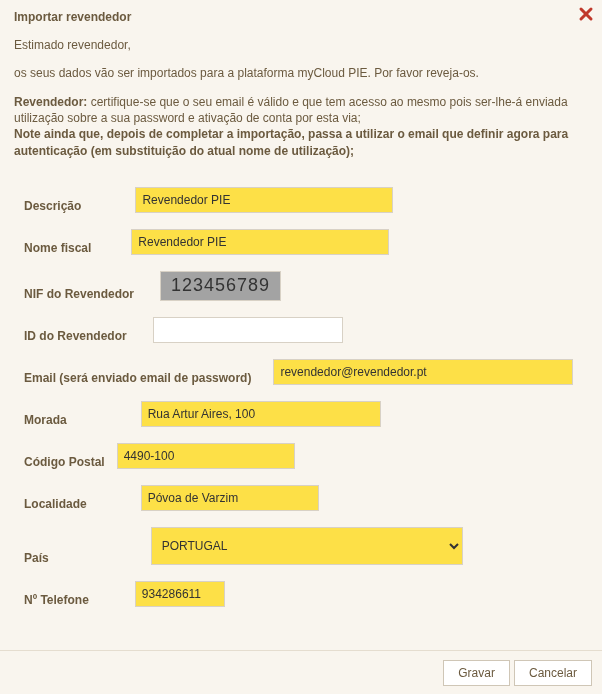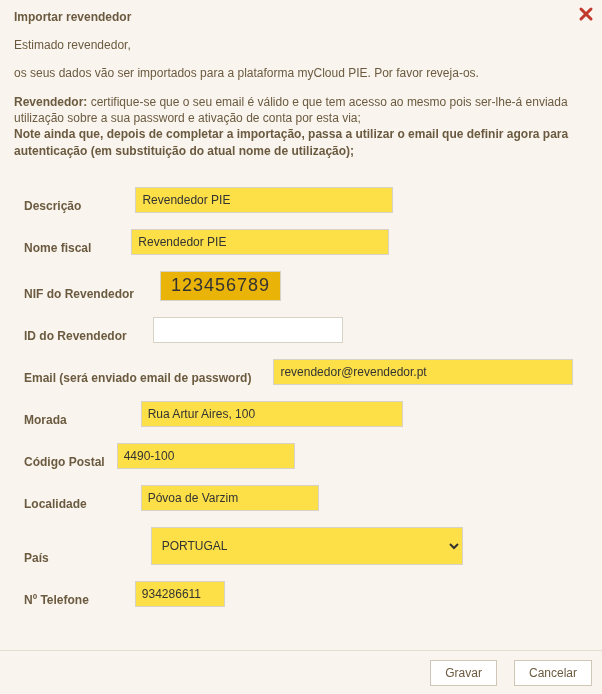--- a/index.html
+++ b/index.html
@@ -67,21 +67,21 @@
     font-family: inherit;
     font-size: 12px;
     color: #333;
   }
   .text-input.readonly {
     background: #fff;
     cursor: default;
   }
   .nif-box {
     border: 1px solid #d8d1c5;
-    background: #eab308;
+    background: #a3a3a3;
     height: 30px;
     padding: 2px 10px;
     font-size: 18px;
     letter-spacing: 1px;
     color: #333;
     display: inline-flex;
     align-items: center;
   }
   select.text-input {
     height: 38px;
@@ -90,39 +90,39 @@
     position: absolute;
     bottom: 0;
     left: 0;
     right: 0;
     height: 44px;
     border-top: 1px solid #e5ddcf;
     display: flex;
     justify-content: flex-end;
     align-items: center;
     padding: 0 10px;
-    gap: 17px;
+    gap: 4px;
     background: #f9f5ee;
   }
   .btn {
     border: 1px solid #cfc6b6;
     background: #fff;
     height: 26px;
     padding: 0 14px;
     font-family: inherit;
     font-size: 12px;
     color: #6b5a3f;
     cursor: pointer;
   }
   
   .w-desc    { width: 258px; margin-left: 42px; }
   .w-fiscal  { width: 258px; margin-left: 28px; }
   .w-idrev   { width: 190px; margin-left: 14px; }
   .w-email   { width: 300px; margin-left: 10px; }
-  .w-morada  { width: 262px; margin-left: 62px; }
+  .w-morada  { width: 240px; margin-left: 62px; }
   .w-cp      { width: 178px; }
   .w-local   { width: 178px; margin-left: 42px; }
   .w-pais    { width: 312px; margin-left: 90px; }
   .w-tel     { width: 90px;  margin-left: 34px; }
   .nif-margin { margin-left: 14px; }
 </style>
 </head>
 <body>
 
 <div class="dialog">

